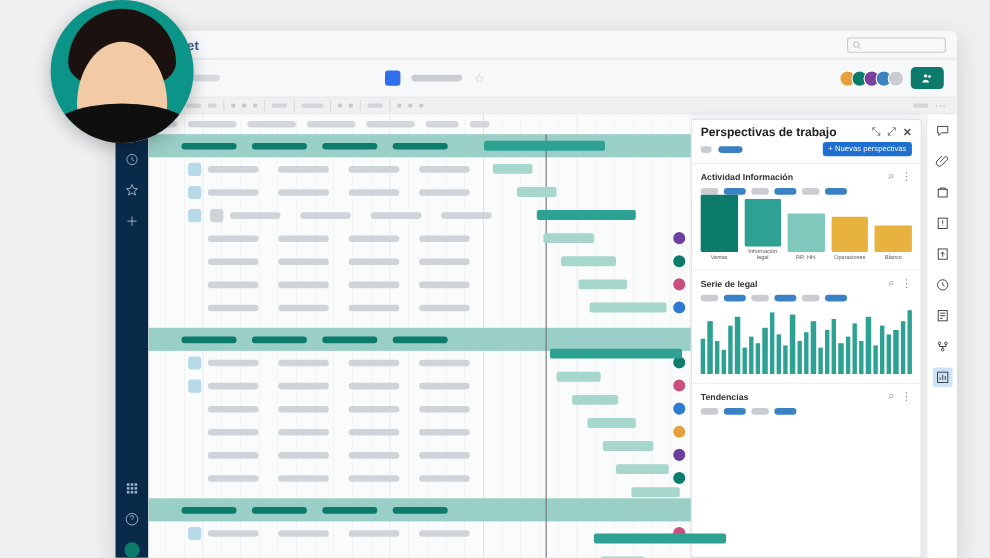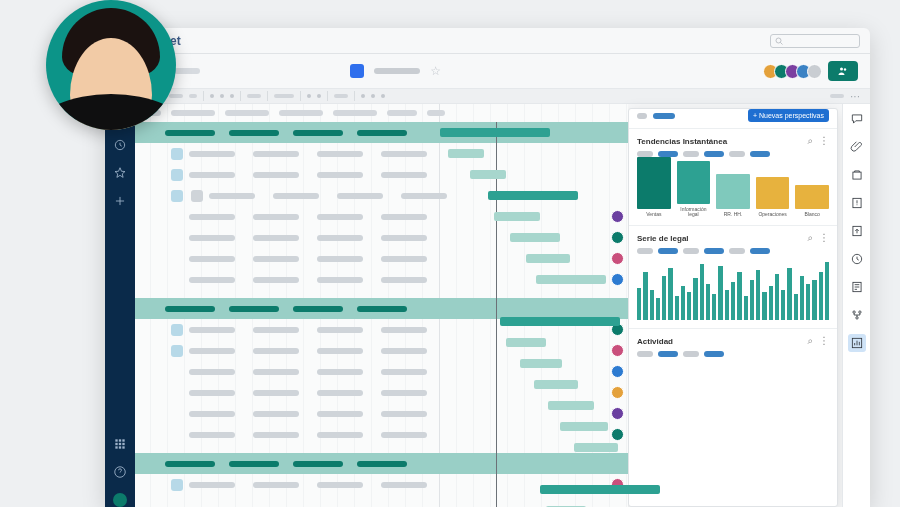--- a/index.html
+++ b/index.html
@@ -379,29 +379,37 @@
           <div class="gbar gc" style="left: 94px; width: 44px; top: 258px;"></div>
           <div class="gbar gc" style="left: 108px; width: 46px; top: 279px;"></div>
           <div class="gbar gc" style="left: 120px; width: 48px; top: 300px;"></div>
           <div class="gbar gc" style="left: 134px; width: 44px; top: 321px;"></div>
           <div class="gbar gp" style="left: 100px; width: 120px; top: 363px;"></div>
           <div class="gbar gc" style="left: 106px; width: 40px; top: 384px;"></div>
         </div>
     </div>
 
     <div class="panel">
+      <div class="phdr">
+        <h3>Perspectivas de trabajo</h3>
+        <div class="picons">
+          <span>⤡</span>
+          <span>⤢</span>
+          <span style="font-weight:700">✕</span>
+        </div>
+      </div>
       <div class="pfilters">
         <span class="pill g" style="width:10px"></span>
         <span class="pill b" style="width:22px"></span>
         <span class="newbtn">+ Nuevas perspectivas</span>
       </div>
 
       <div class="card">
         <div class="chdr">
-          <h4>Tendencias Instantánea</h4>
+          <h4>Actividad Información</h4>
           <div class="ci">
               <span>⌕</span>
               <span>⋮</span>
             </div>
         </div>
         <div class="legend">
           <span class="pill g" style="width:16px"></span>
             <span class="pill b" style="width:20px"></span>
           <span class="pill g" style="width:16px"></span>
             <span class="pill b" style="width:20px"></span>
@@ -478,21 +486,21 @@
             <span style="height: 44px;"></span>
             <span style="height: 36px;"></span>
             <span style="height: 40px;"></span>
             <span style="height: 48px;"></span>
             <span style="height: 58px;"></span>
           </div>
       </div>
 
       <div class="card">
         <div class="chdr">
-          <h4>Actividad</h4>
+          <h4>Tendencias</h4>
           <div class="ci">
               <span>⌕</span>
               <span>⋮</span>
             </div>
         </div>
         <div class="legend">
           <span class="pill g" style="width:16px"></span>
             <span class="pill b" style="width:20px"></span>
           <span class="pill g" style="width:16px"></span>
             <span class="pill b" style="width:20px"></span>

